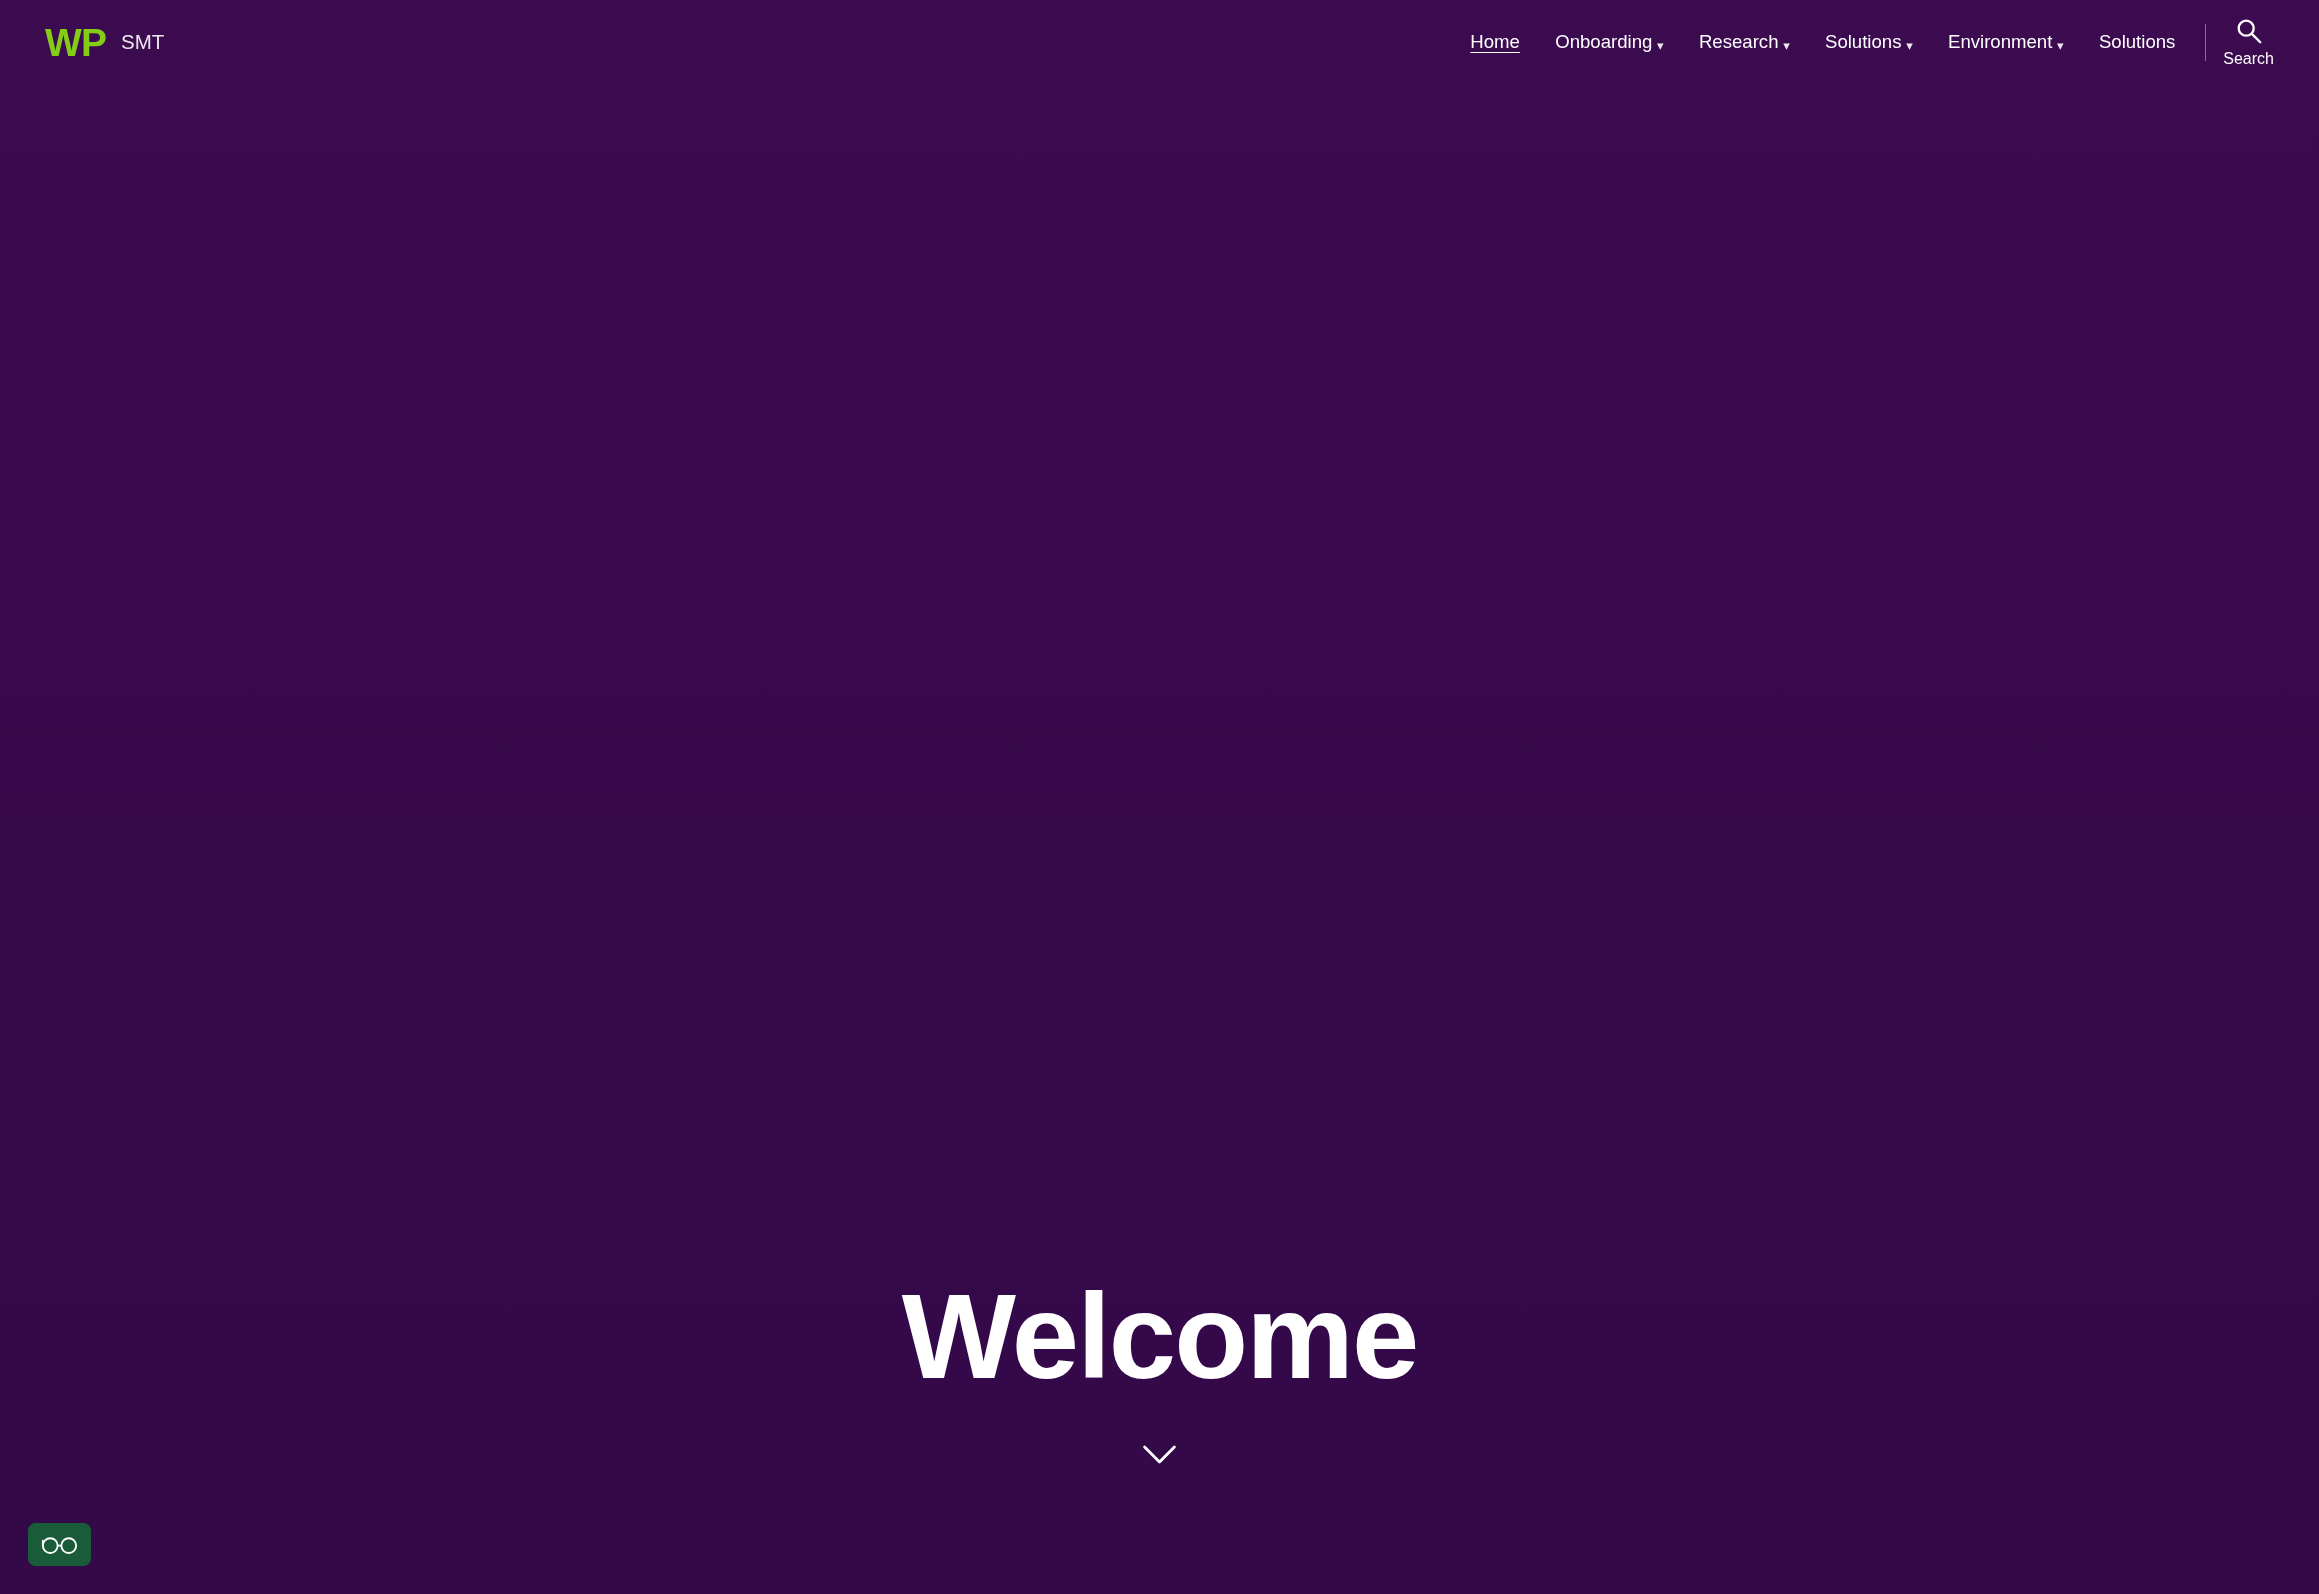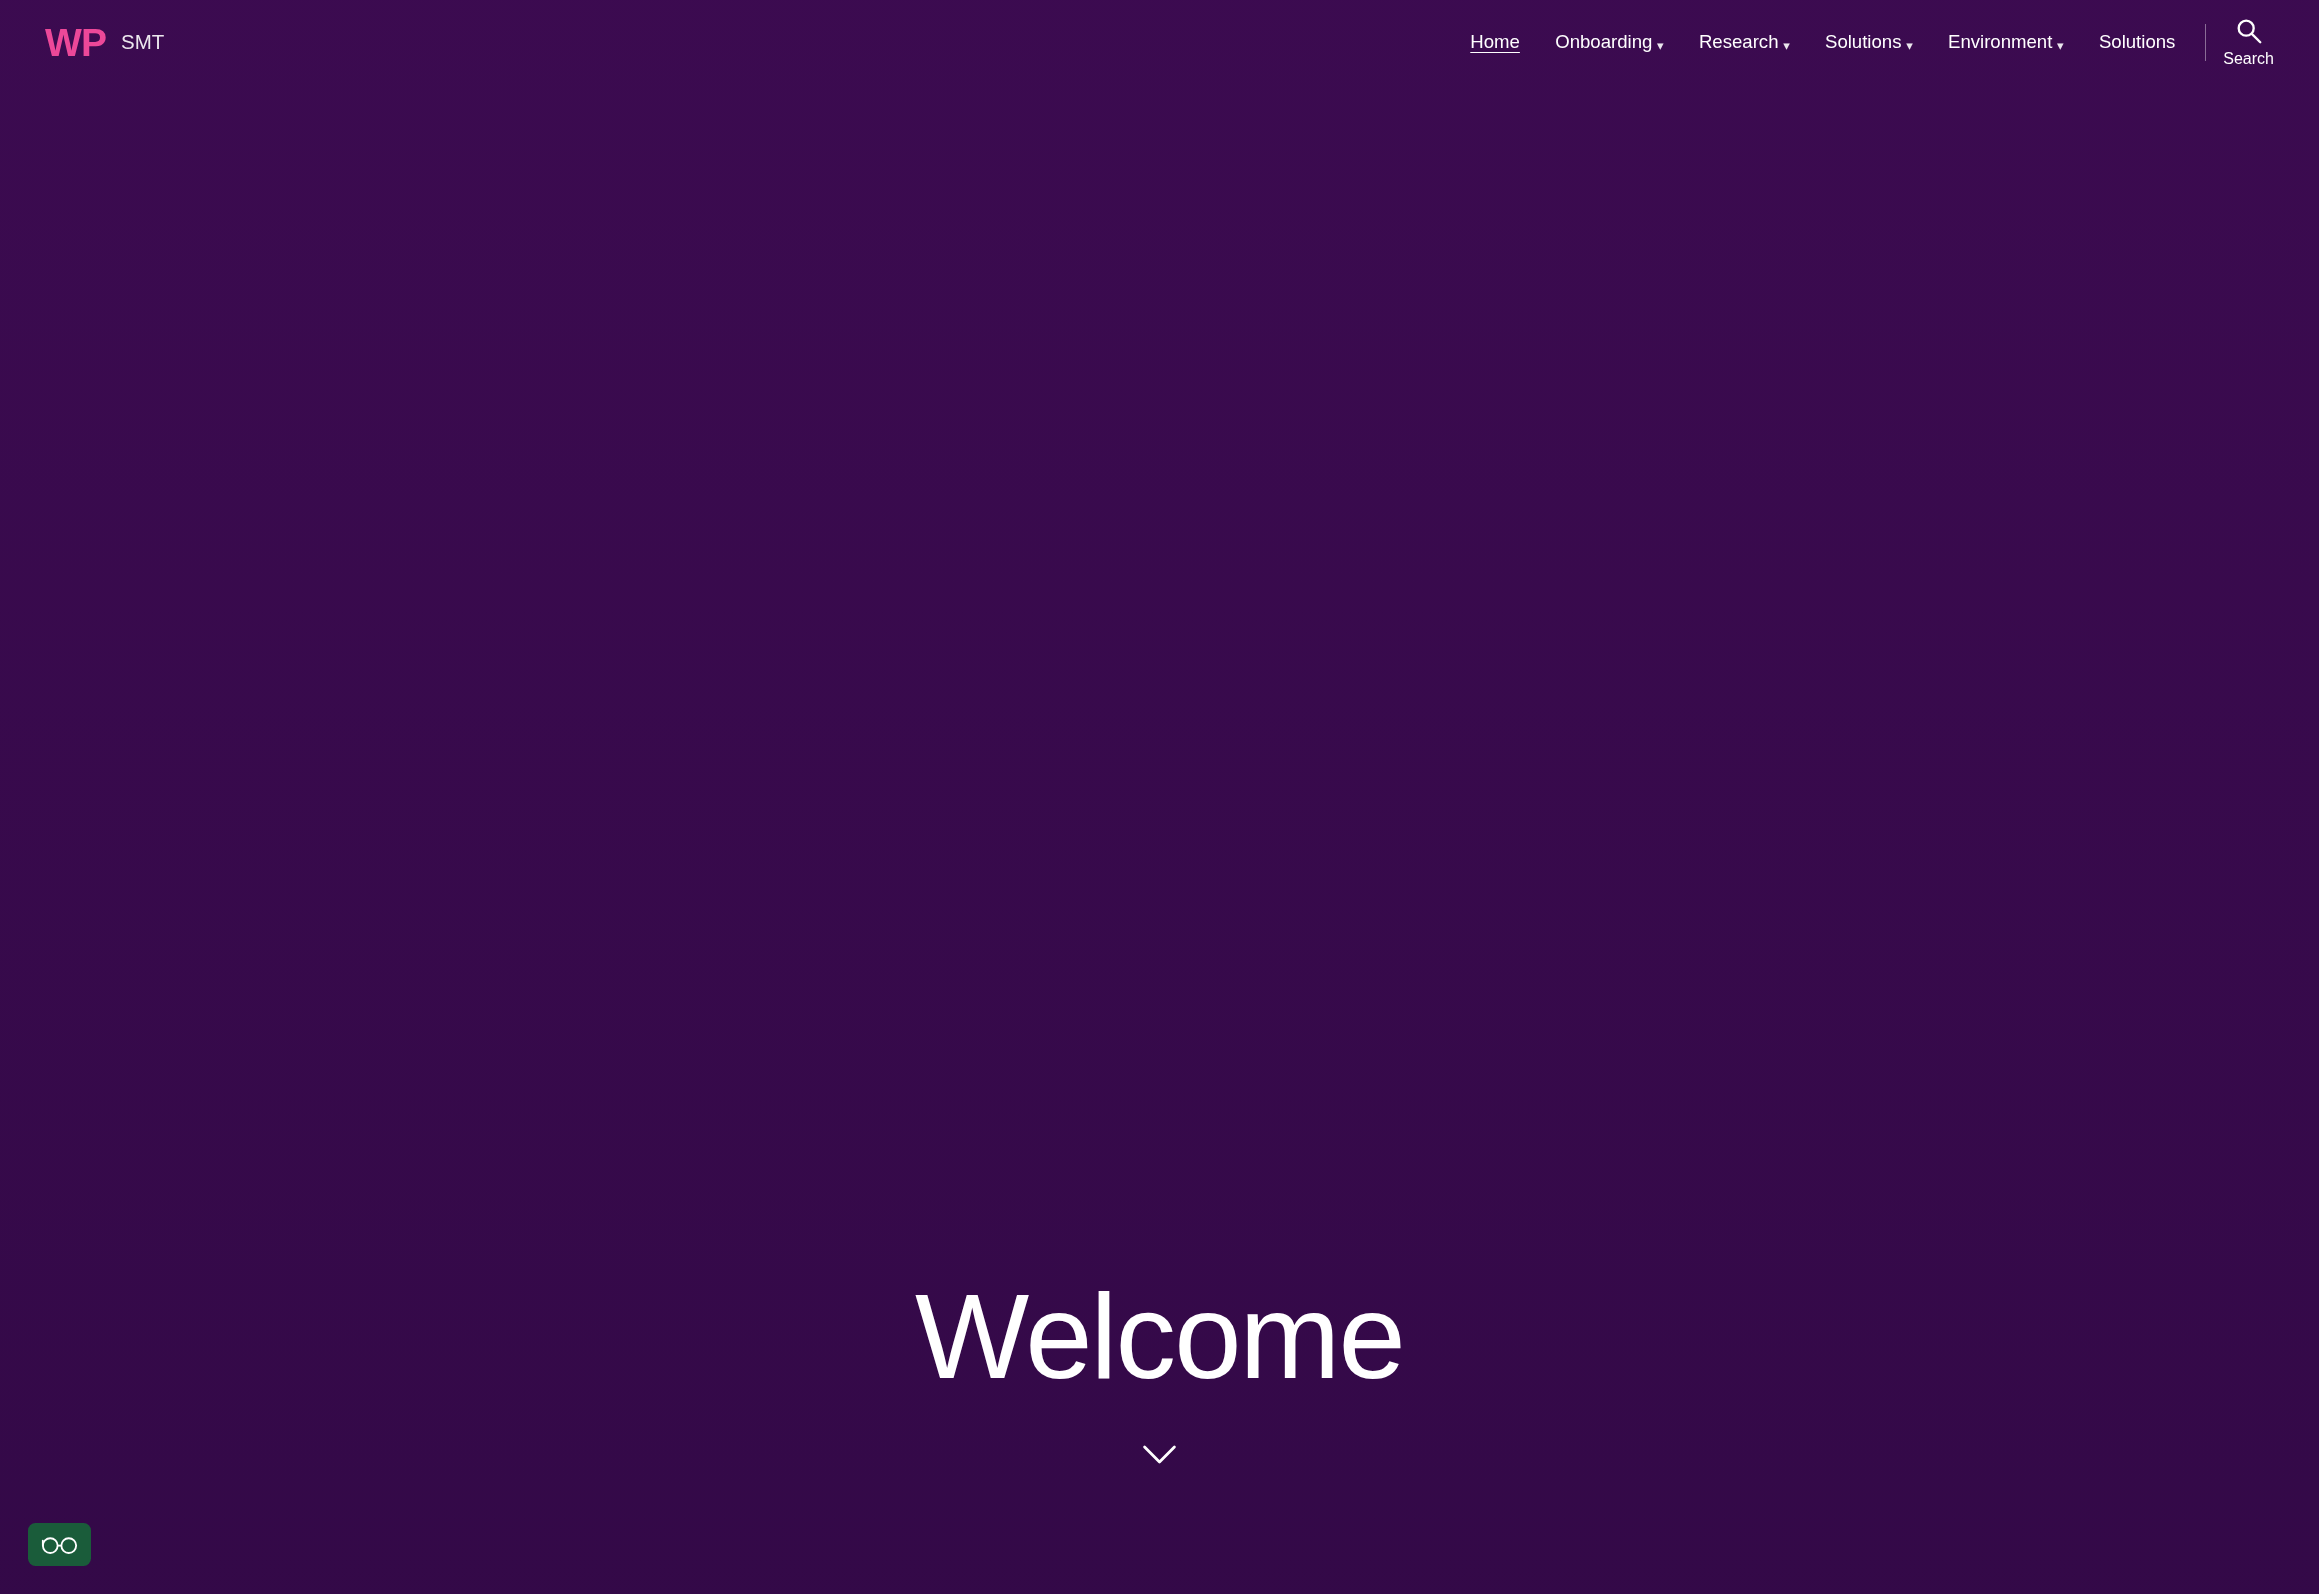--- a/index.html
+++ b/index.html
@@ -70,21 +70,21 @@
     .nav-logo {
       display: flex;
       align-items: center;
       gap: 15px;
       margin-right: auto;
     }
 
     .logo-wp {
       font-size: 39px;
       font-weight: 900;
-      color: #ec4899;
+      color: #84cc16;
       letter-spacing: -0.9px;
       line-height: 1;
       text-align: right;
     }
 
     .logo-smt {
       font-size: 20.5px;
       font-weight: 400;
       color: #fff;
       opacity: 0.9;
@@ -153,21 +153,21 @@
       left: 0;
       right: 0;
       display: flex;
       flex-direction: column;
       align-items: center;
       z-index: 5;
     }
 
     .welcome-text {
       font-size: 121px;
-      font-weight: 400;
+      font-weight: 700;
       color: #fff;
       letter-spacing: -1.9px;
       line-height: 1;
       text-align: center;
     }
 
     .scroll-arrow {
       margin-top: 37px;
       color: #fff;
       font-size: 30px;

